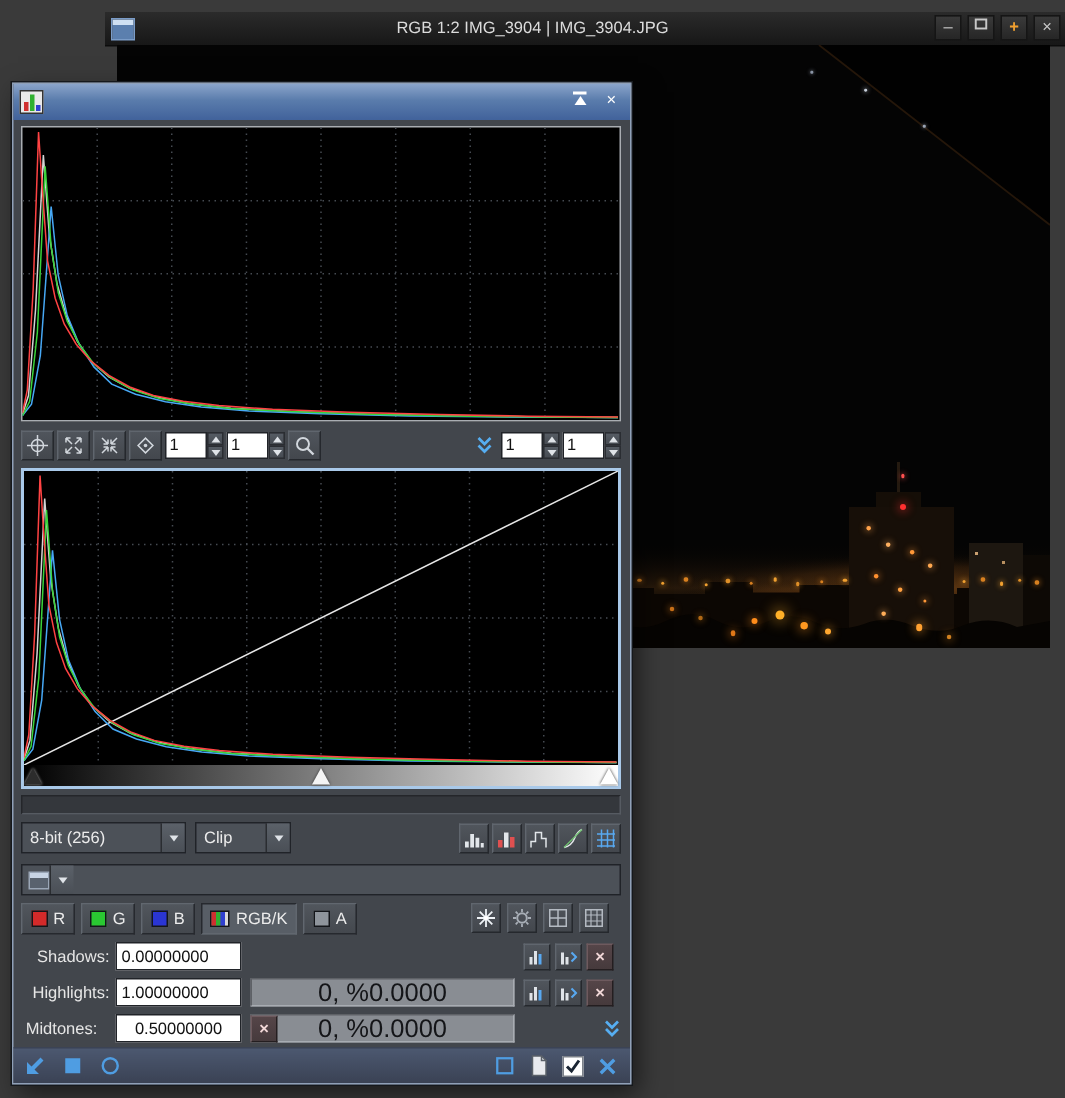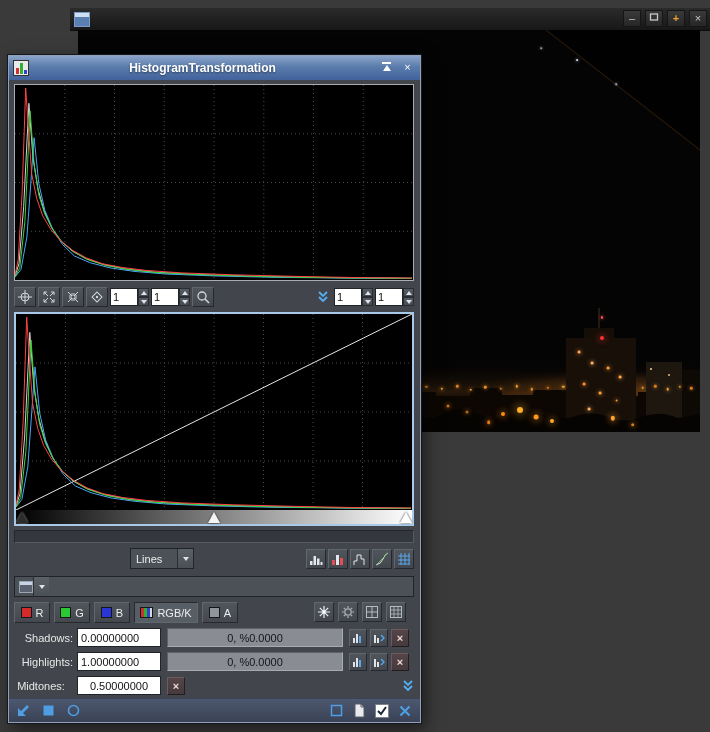--- a/index.html
+++ b/index.html
@@ -96,22 +96,22 @@
   .ch-r{left:5px;} .ch-g{left:45px;} .ch-b{left:85px;} .ch-rgbk{left:125px;width:64px;} .ch-a{left:193px;}
   .icons-row2{position:absolute;left:305px;top:546px;display:flex;gap:4px;}
   .icons-row2 .sbtn{width:20px;height:20px;}
 
   .prow-label{position:absolute;left:0;width:64px;height:20px;line-height:20px;text-align:right;
        font-size:11px;color:#e6e6e6;}
   .pinput{position:absolute;left:68px;width:84px;height:19px;background:#fff;color:#111;
        border:1px solid #202328;font-size:11px;padding:0 3px;box-sizing:border-box;
        font-family:"Liberation Sans",sans-serif;}
   .preadout{position:absolute;left:158px;width:176px;height:19px;background:#898d93;
-       border:1px solid;border-color:#5e6166 #a8acb2 #a8acb2 #5e6166;color:#141518;font-size:11px;
-       display:flex;align-items:center;justify-content:center;box-sizing:border-box;}
+       border:1px solid;border-color:#5e6166 #a8acb2 #a8acb2 #5e6166;color:#141518;font-size:17px;
+       display:flex;align-items:center;justify-content:center;box-sizing:border-box;margin-top:24px;}
   .picons{position:absolute;left:340px;display:flex;gap:3px;}
   .reset-btn{background:linear-gradient(#554548,#463a3c);border-color:#6e5a5e #241e20 #241e20 #6e5a5e;
        color:#f2d8d8;font-size:11px;font-weight:bold;}
   .autoclip{position:absolute;left:264px;top:620px;width:118px;height:20px;
        background:linear-gradient(#53585f,#454a50);border:1px solid;border-color:#61676f #25282d #25282d #61676f;
        color:#ececec;font-size:11px;text-align:center;line-height:18px;box-sizing:border-box;}
   .chev-btn{position:absolute;left:390px;top:621px;width:17px;height:17px;display:flex;
        align-items:center;justify-content:center;}
   .y572{top:572px;} .y596{top:596px;} .y620{top:620px;text-align:center;}
   .py573{top:573px;} .py597{top:597px;}
@@ -125,20 +125,21 @@
        display:flex;align-items:center;justify-content:center;box-sizing:border-box;}
 </style>
 </head>
 <body>
 
 <div id="app">
 
   <div class="img-window">
     <div class="img-titlebar">
       <span class="win-icon"></span>
+      <span class="win-title">RGB 1:2 IMG_3904 | IMG_3904.JPG</span>
       <span class="win-btns">
         <span class="win-btn">–</span>
         <span class="win-btn">
           <svg width="10" height="10" viewBox="0 0 10 10">
               <rect x="1.5" y="2" width="7" height="6" fill="none" stroke="#c8c8c8" stroke-width="1.3"></rect>
             </svg>
         </span>
         <span class="win-btn pin">+</span>
         <span class="win-btn">×</span>
       </span>
@@ -216,21 +217,20 @@
   </div>
 
   <div class="dialog">
 
     <div class="dlg-titlebar">
       <span class="dlg-icon">
         <i style="height:6px;background:#d03030"></i>
           <i style="height:11px;background:#30b030"></i>
           <i style="height:4px;background:#3040d0"></i>
       </span>
-      <span class="dlg-title">HistogramTransformation</span>
       <span class="dlg-btns">
         <span class="dlg-btn">
           <span class="shade-glyph"><span class="shade-bar"></span><span class="shade-tri"></span></span>
         </span>
         <span class="dlg-btn">×</span>
       </span>
     </div>
 
     <div class="hist-top">
       <svg width="398" height="195">
@@ -352,22 +352,28 @@
         </svg>
       <div class="slider-strip">
         <span class="tri t-shadow"></span>
         <span class="tri t-mid"></span>
         <span class="tri t-high"></span>
       </div>
     </div>
 
     <div class="readout-bar"></div>
 
+    <div class="combo c-bit">
+      <span class="lbl">8-bit (256)</span>
+      <span class="arrbox">
+          <i class="arr-dn"></i>
+        </span>
+    </div>
     <div class="combo c-lines">
-      <span class="lbl">Lines</span>
+      <span class="lbl">Clip</span>
       <span class="arrbox">
           <i class="arr-dn"></i>
         </span>
     </div>
     <div class="icons-row1">
       <span class="sbtn">
         <svg width="14" height="14">
             <rect x="1" y="9" width="2.5" height="4" fill="#e2e6ea"></rect>
             <rect x="4.5" y="4" width="2.5" height="9" fill="#e2e6ea"></rect>
             <rect x="8" y="6.5" width="2.5" height="6.5" fill="#e2e6ea"></rect>

